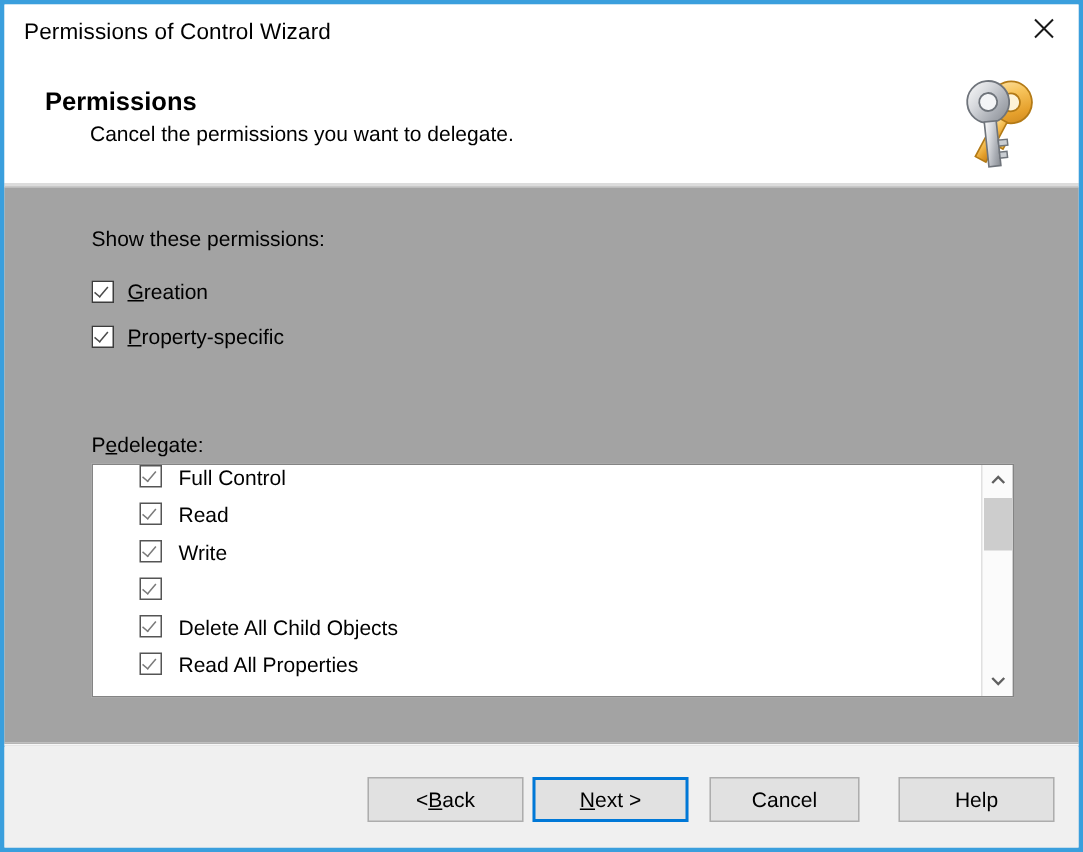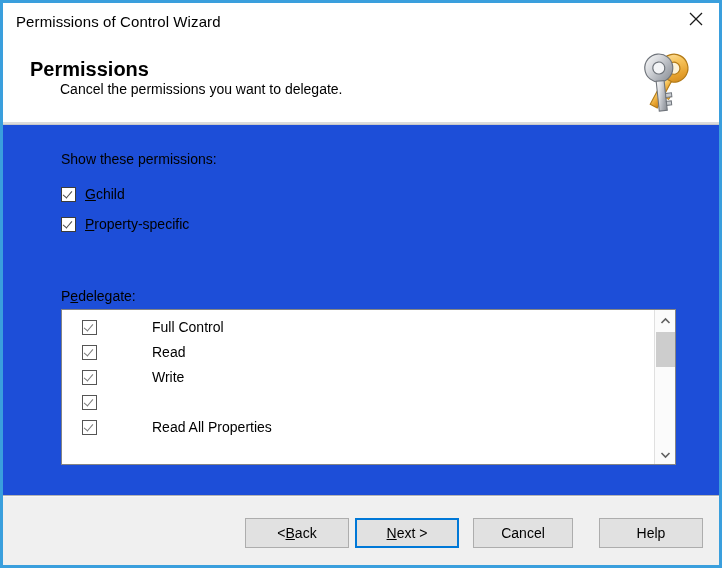--- a/index.html
+++ b/index.html
@@ -62,21 +62,21 @@
     left: 0;
     top: 39px;
     width: 716px;
     height: 80px;
     background: #ffffff;
   }
   #header-title {
     position: absolute;
     left: 27px;
     top: 16px;
-    font-size: 20px;
+    font-size: 17px;
     font-weight: bold;
     color: #000000;
     white-space: nowrap;
   }
   #header-subtitle {
     position: absolute;
     left: 57px;
     top: 39px;
     font-size: 14px;
     color: #000000;
@@ -99,21 +99,21 @@
     border-bottom: 1px solid #c8c8c8;
   }
 
   
   #body-panel {
     position: absolute;
     left: 0;
     top: 122px;
     width: 716px;
     height: 370px;
-    background: #1d4ed8;
+    background: #a3a3a3;
   }
 
   #show-label {
     position: absolute;
     left: 58px;
     top: 26px;
     font-size: 14px;
     color: #000000;
     white-space: nowrap;
   }
@@ -181,26 +181,25 @@
   #list-items {
     position: absolute;
     left: 0;
     top: 0;
     width: 592px;
     height: 154px;
     overflow: hidden;
   }
   .list-row {
     display: flex;
-    align-items: flex-end;
+    align-items: flex-start;
     height: 25px;
-    padding-left: 20px;
-    box-sizing: border-box;
-    cursor: default;
-    gap: 44px;
+    padding-left: 31px;
+    box-sizing: border-box;
+    cursor: default;
   }
   .list-row .li-label {
     margin-left: 11px;
     font-size: 14px;
     color: #000000;
     white-space: nowrap;
   }
 
   
   #list-scrollbar {
@@ -336,21 +335,21 @@
     </div>
   </div>
   <div id="header-rule"></div>
 
   <div id="body-panel">
 
     <div id="show-label">Show these permissions:</div>
 
     <div class="top-check-row" style="top:59px">
       <span class="checkbox checked"></span>
-      <span class="cb-label"><span class="accel">G</span><span>child</span></span>
+      <span class="cb-label"><span class="accel">G</span><span>reation</span></span>
     </div>
 
     <div class="top-check-row" style="top:89px">
       <span class="checkbox checked"></span>
       <span class="cb-label"><span class="accel">P</span><span>roperty-specific</span></span>
     </div>
 
 
     <div id="permissions-label"><span>P</span><span class="accel">e</span><span>delegate:</span></div>
 
@@ -363,20 +362,24 @@
         <div class="list-row">
           <span class="checkbox light checked"></span>
           <span class="li-label">Read</span>
         </div>
         <div class="list-row">
           <span class="checkbox light checked"></span>
           <span class="li-label">Write</span>
         </div>
         <div class="list-row">
           <span class="checkbox light checked"></span>
+        </div>
+        <div class="list-row">
+          <span class="checkbox light checked"></span>
+          <span class="li-label">Delete All Child Objects</span>
         </div>
         <div class="list-row">
           <span class="checkbox light checked"></span>
           <span class="li-label">Read All Properties</span>
         </div>
 
         <div class="list-row">
           
         </div>
       </div>

